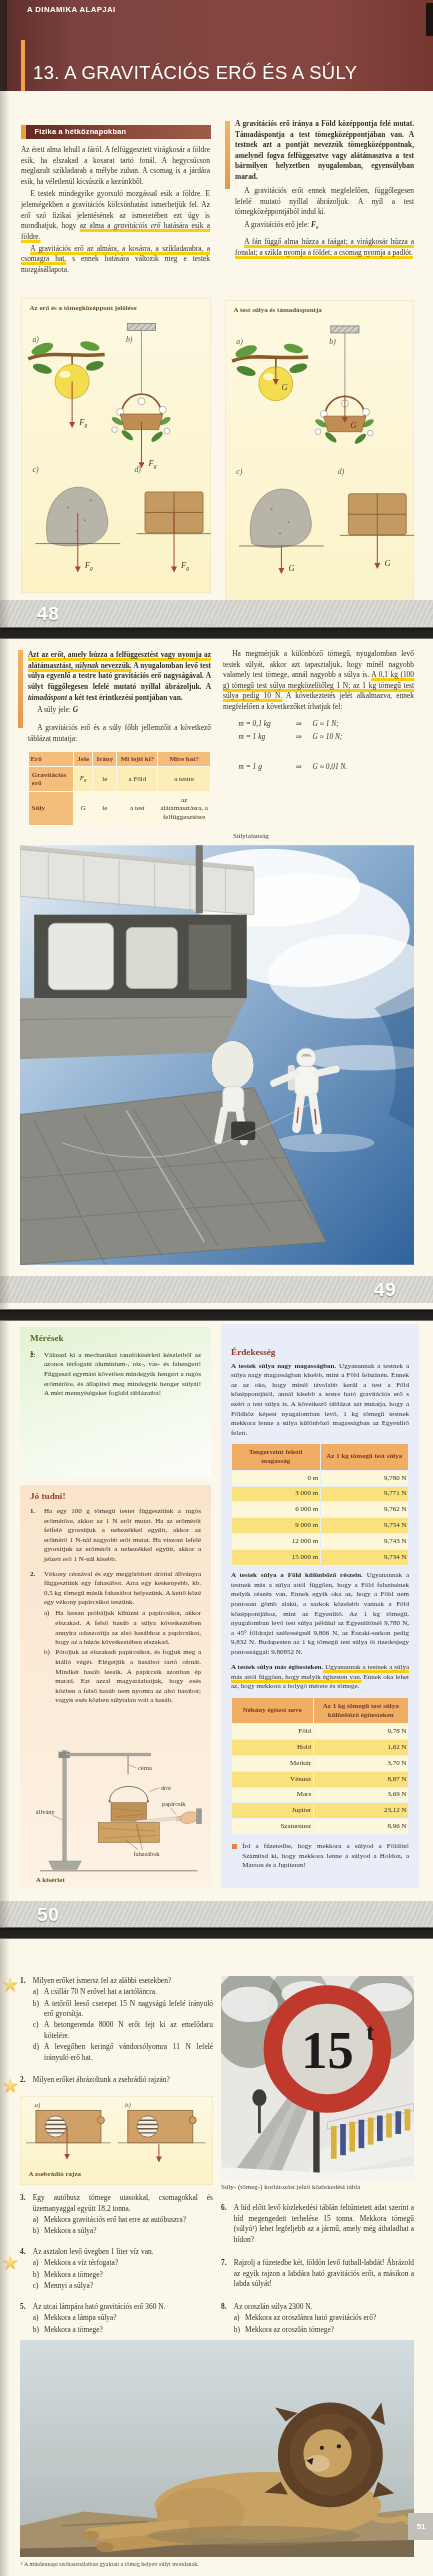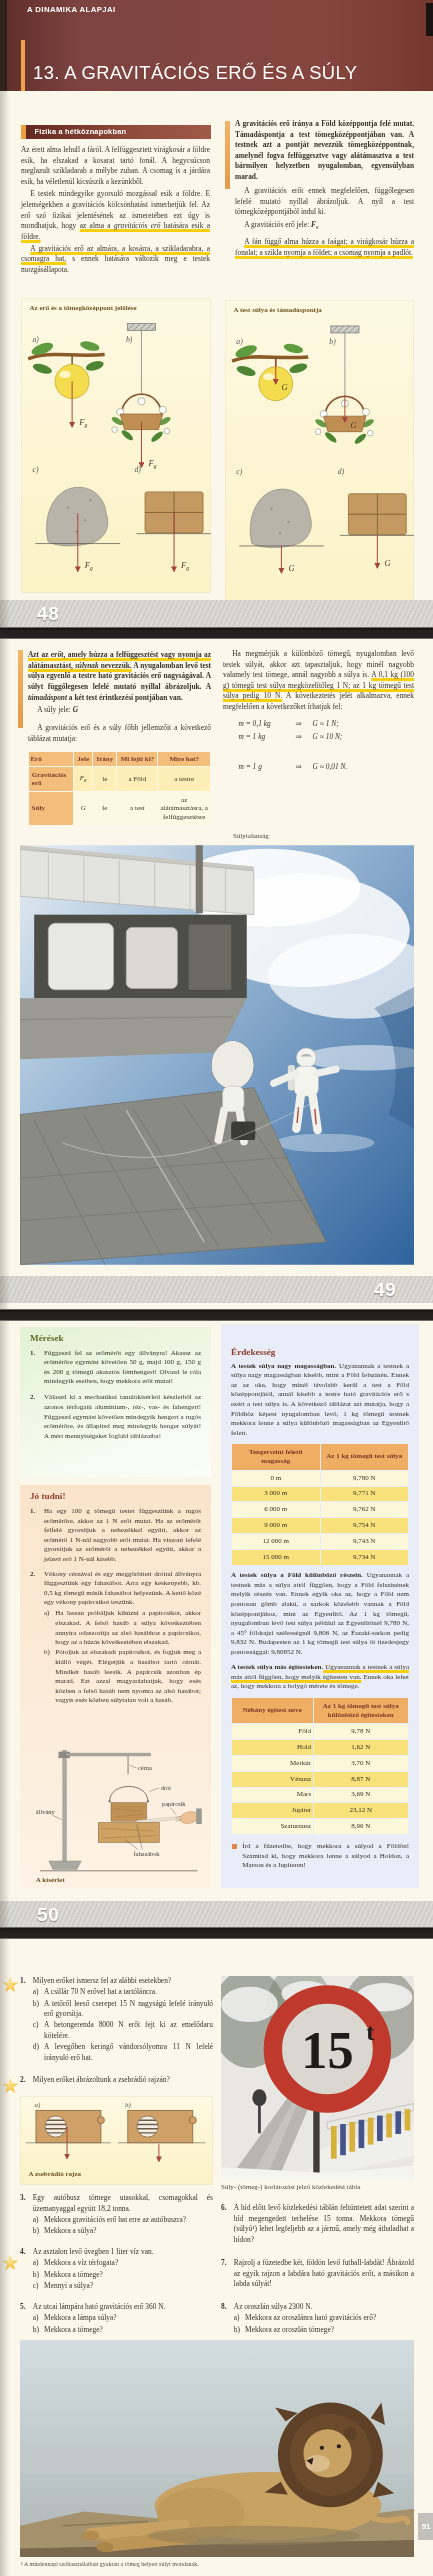--- a/index.html
+++ b/index.html
@@ -43,21 +43,21 @@
         background:radial-gradient(circle at 40% 35%,#ffe9a0,#f7bd2a 65%,#dd9714);
         clip-path:polygon(50% 0%,62% 34%,98% 36%,69% 57%,80% 92%,50% 71%,20% 92%,31% 57%,2% 36%,38% 34%)}
   table{border-collapse:separate;border-spacing:1.4px;width:100%}
   .t49{font-size:7px;line-height:8.5px}
   .t49 .hc{background:#f3bd7c;color:#7c3a26;font-weight:bold;text-align:center;padding:2.8px 1.4px}
   .t49 .nc{background:#f3bd7c;color:#7c3a26;font-weight:bold;text-align:left;padding:3.5px 2.8px}
   .t49 .d1{background:#fceeb6;text-align:center;padding:3.5px 1.4px}
   .t49 .d2{background:#fdf8e2;text-align:center;padding:3.5px 1.4px}
   .ti{font-size:7px;line-height:9.2px}
   .ti .ih{background:#efae64;color:#7c3a26;font-weight:bold;text-align:center;padding:3.5px 2.8px}
-  .ti .c{text-align:center;padding:2.8px 1.4px}
+  .ti .c{text-align:right;padding:2.8px 1.4px}
   .ti .nm{text-align:right;padding:2.8px 1.4px 2.8px 7px}
   .ti .r0{background:#fdf7d9}
   .ti .r1{background:#f9e27c}
   .task{position:relative;padding-left:11.3px;margin-top:7px}
   .task .bullet{position:absolute;left:0.7px;top:2.1px;width:5px;height:5px;background:#e0854a}
   .frow{white-space:nowrap}
   .fl{display:inline-block;width:57px;font-style:italic}
   .fm{display:inline-block;width:17px}
   .qbar{height:15px;background:linear-gradient(90deg,#612a22,#8d4436 45%,#b56b56);color:#fff;
         font:bold 7.8px/15px "Liberation Sans","DejaVu Sans",sans-serif;padding-left:9.2px;letter-spacing:0.2px}
@@ -343,21 +343,21 @@
   </svg>
 
   <div class="abs numstrip" style="top:637px">
     <span class="pgnum" style="left:374px">49</span>
   </div>
 </section>
 
 <section class="page" style="top:1321px;height:606px">
   <div class="abs greenbox sm" style="left:20px;top:5.7px;width:191px;height:150px;padding:6.4px 10px">
     <div class="boxtitle" style="color:#5c6a22">Mérések</div>
-    <div class="item"><span class="no">1.</span><span>Függeszd fel az erőmérőt egy állványra! Akassz az erőmérőre egymást követően 50 g, majd 100 g, 150 g és 200 g tömegű akasztós fémhengert! Olvasd le róla mindegyik esetben, hogy mekkora erőt mutat!</span></div>
+    <div class="item"><span class="no">1.</span></div>
     <div class="item" style="margin-top:6.4px"><span class="no">2.</span><span>Válaszd ki a mechanikai tanulókísérleti készletből az azonos térfogatú alumínium-, réz-, vas- és fahengert! Függeszd egymást követően mindegyik hengert a rugós erőmérőre, és állapítsd meg mindegyik henger súlyát! A mért mennyiségeket foglald táblázatba!</span></div>
   </div>
 
   <div class="abs peachbox sm" style="left:20px;top:164px;width:191px;height:403px;padding:6.4px 10px">
     <div class="boxtitle" style="color:#93402c">Jó tudni!</div>
     <div class="item"><span class="no">1.</span><span>Ha egy 100 g tömegű testet függesztünk a rugós erőmérőre, akkor az 1 N erőt mutat. Ha az erőmérőt felfelé gyorsítjuk a nehezékkel együtt, akkor az erőmérő 1 N-nál nagyobb erőt mutat. Ha viszont lefelé gyorsítjuk az erőmérőt a nehezékkel együtt, akkor a jelzett erő 1 N-nál kisebb.</span></div>
     <div class="item" style="margin-top:5px"><span class="no">2.</span><span>Vékony cérnával és egy meggörbített dróttal állványra függesztünk egy fahasábot. Arra egy keskenyebb, kb. 0,5 kg tömegű másik fahasábot helyezünk. A kettő közé egy vékony papírcsíkot teszünk.</span>
       <div class="subit" style="margin-top:1.4px"><span class="sl">a)</span><span>Ha lassan próbáljuk kihúzni a papírcsíkot, akkor elszakad. A felső hasáb a súlya következtében annyira odaszorítja az alsó hasábhoz a papírcsíkot, hogy az a húzás következtében elszakad.</span></div>
       <div class="subit"><span class="sl">b)</span><span>Pótoljuk az elszakadt papírcsíkot, és fogjuk meg a kiálló végét. Elégetjük a hasábot tartó cérnát. Mindkét hasáb leesik. A papírcsík azonban ép marad. Ezt azzal magyarázhatjuk, hogy esés közben a felső hasáb nem nyomta az alsó hasábot; vagyis esés közben súlytalan volt a hasáb.</span></div>
     </div>
@@ -650,17 +650,17 @@
       <ellipse cx="420" cy="174" rx="17" ry="12" fill="#d9bd8c"></ellipse>
       <polygon points="404,170 414,166 412,176" fill="#2e2218"></polygon>
       <circle cx="426" cy="152" r="3" fill="#2e2218"></circle>
       <circle cx="450" cy="150" r="3" fill="#2e2218"></circle>
       <circle cx="466" cy="132" r="9" fill="#5d4026"></circle>
       <ellipse cx="330" cy="276" rx="150" ry="14" fill="#8e7b57" fill-opacity=".55"></ellipse>
     </g>
   </svg>
 
   <div class="abs" style="left:21px;top:622px;width:284px;font-size:6px;color:#56524c">¹ A mindennapi szóhasználatban gyakran a tömeg helyett súlyt mondanak.</div>
-  <div class="abs sidetab" style="right:0;top:574px;width:16px;height:27px">51</div>
+  <div class="abs sidetab" style="right:0;top:574px;width:26px;height:27px">51</div>
 </section>
 
 </div>
 
 
 </body></html>

